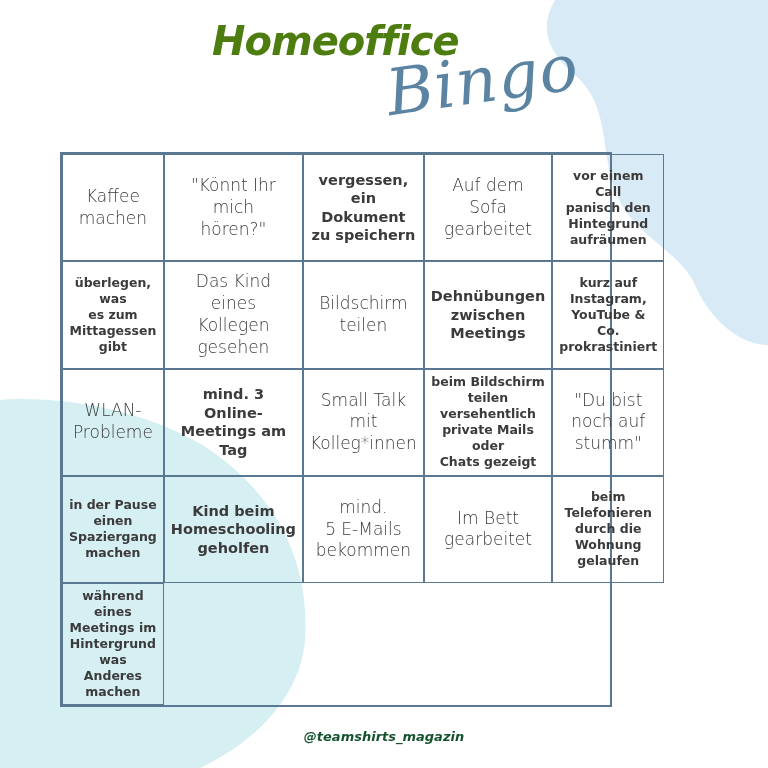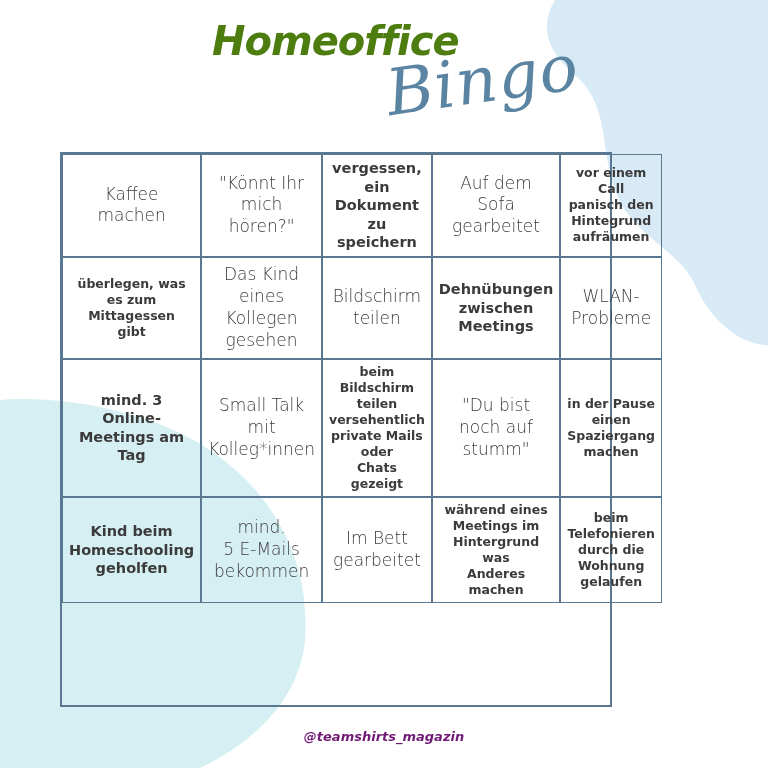--- a/index.html
+++ b/index.html
@@ -6,21 +6,21 @@
     body { width:768px; height:768px; position:relative; overflow:hidden; background:#ffffff; font-family:"DejaVu Sans", sans-serif; }
     .blob { position:absolute; z-index:0; }
     .title { position:absolute; left:212px; top:18px; z-index:2; font-family:"DejaVu Sans", sans-serif; font-weight:bold; font-style:italic; font-size:40px; color:#4d7c0f; letter-spacing:-1px; }
     .subtitle { position:absolute; left:392px; top:56px; z-index:2; font-family:"DejaVu Serif", serif; font-style:italic; font-size:64px; color:#5b84a3; transform:rotate(-8deg); transform-origin:left bottom; letter-spacing:1px; }
     .grid { position:absolute; left:60px; top:152px; width:552px; height:555px; z-index:3; display:grid; grid-template-columns:repeat(5,1fr); grid-template-rows:repeat(5,1fr); border:2.5px solid #5a7892; box-sizing:border-box; }
     .cell { border:1.25px solid #5a7892; display:flex; align-items:center; justify-content:center; text-align:center; padding:4px 6px; box-sizing:border-box; color:#3b3b3b; font-family:"DejaVu Sans", sans-serif; line-height:1.28;font-weight:bold; }
     .cell span { white-space:pre-line; }
     .s-l { font-size:17px; font-weight:300; }
     .s-m { font-size:14.5px; }
     .s-s { font-size:12.5px;text-align:center; }
-    .footer { position:absolute; left:0; width:768px; top:729px; text-align:center; z-index:2; font-family:"DejaVu Sans", sans-serif; font-weight:bold; font-style:italic; font-size:13px; color:#701a75; }
+    .footer { position:absolute; left:0; width:768px; top:729px; text-align:center; z-index:2; font-family:"DejaVu Sans", sans-serif; font-weight:bold; font-style:italic; font-size:13px; color:#14532d; }
   </style>
 </head>
 <body>
 
 <svg class="blob" width="768" height="768" viewBox="0 0 768 768" style="left:0;top:0;">
   <path d="M555,0 C540,25 545,50 575,75 C610,105 600,150 615,190 C630,235 680,250 695,285 C710,320 740,345 768,345 L768,0 Z" fill="#d9eaf7"></path>
 </svg>
 <svg class="blob" width="768" height="768" viewBox="0 0 768 768" style="left:0;top:0;">
   <path d="M0,400 C60,395 150,410 210,450 C275,495 310,560 305,640 C300,700 250,745 200,768 L0,768 Z" fill="#d6eff3"></path>
 </svg>
@@ -69,20 +69,26 @@
     </div>
   <div class="cell s-l">
       <span>Bildschirm
 teilen</span>
     </div>
   <div class="cell s-m">
       <span>Dehnübungen
 zwischen
 Meetings</span>
     </div>
+  <div class="cell s-s">
+      <span>kurz auf
+Instagram,
+YouTube &amp; Co.
+prokrastiniert</span>
+    </div>
 
   <div class="cell s-l">
       <span>WLAN-
 Probleme</span>
     </div>
   <div class="cell s-m">
       <span>mind. 3
 Online-
 Meetings am
 Tag</span>
@@ -120,27 +126,27 @@
   <div class="cell s-l">
       <span>mind.
 5 E-Mails
 bekommen</span>
     </div>
   <div class="cell s-l">
       <span>Im Bett
 gearbeitet</span>
     </div>
   <div class="cell s-s">
-      <span>während eines
-Meetings im
-Hintergrund was
-Anderes machen</span>
-    </div>
-  <div class="cell s-s">
       <span>beim
 Telefonieren
 durch die
 Wohnung
 gelaufen</span>
     </div>
+  <div class="cell s-s">
+      <span>während eines
+Meetings im
+Hintergrund was
+Anderes machen</span>
+    </div>
 </div>
 
 <div class="footer">@teamshirts_magazin</div>
 
 </body></html>

